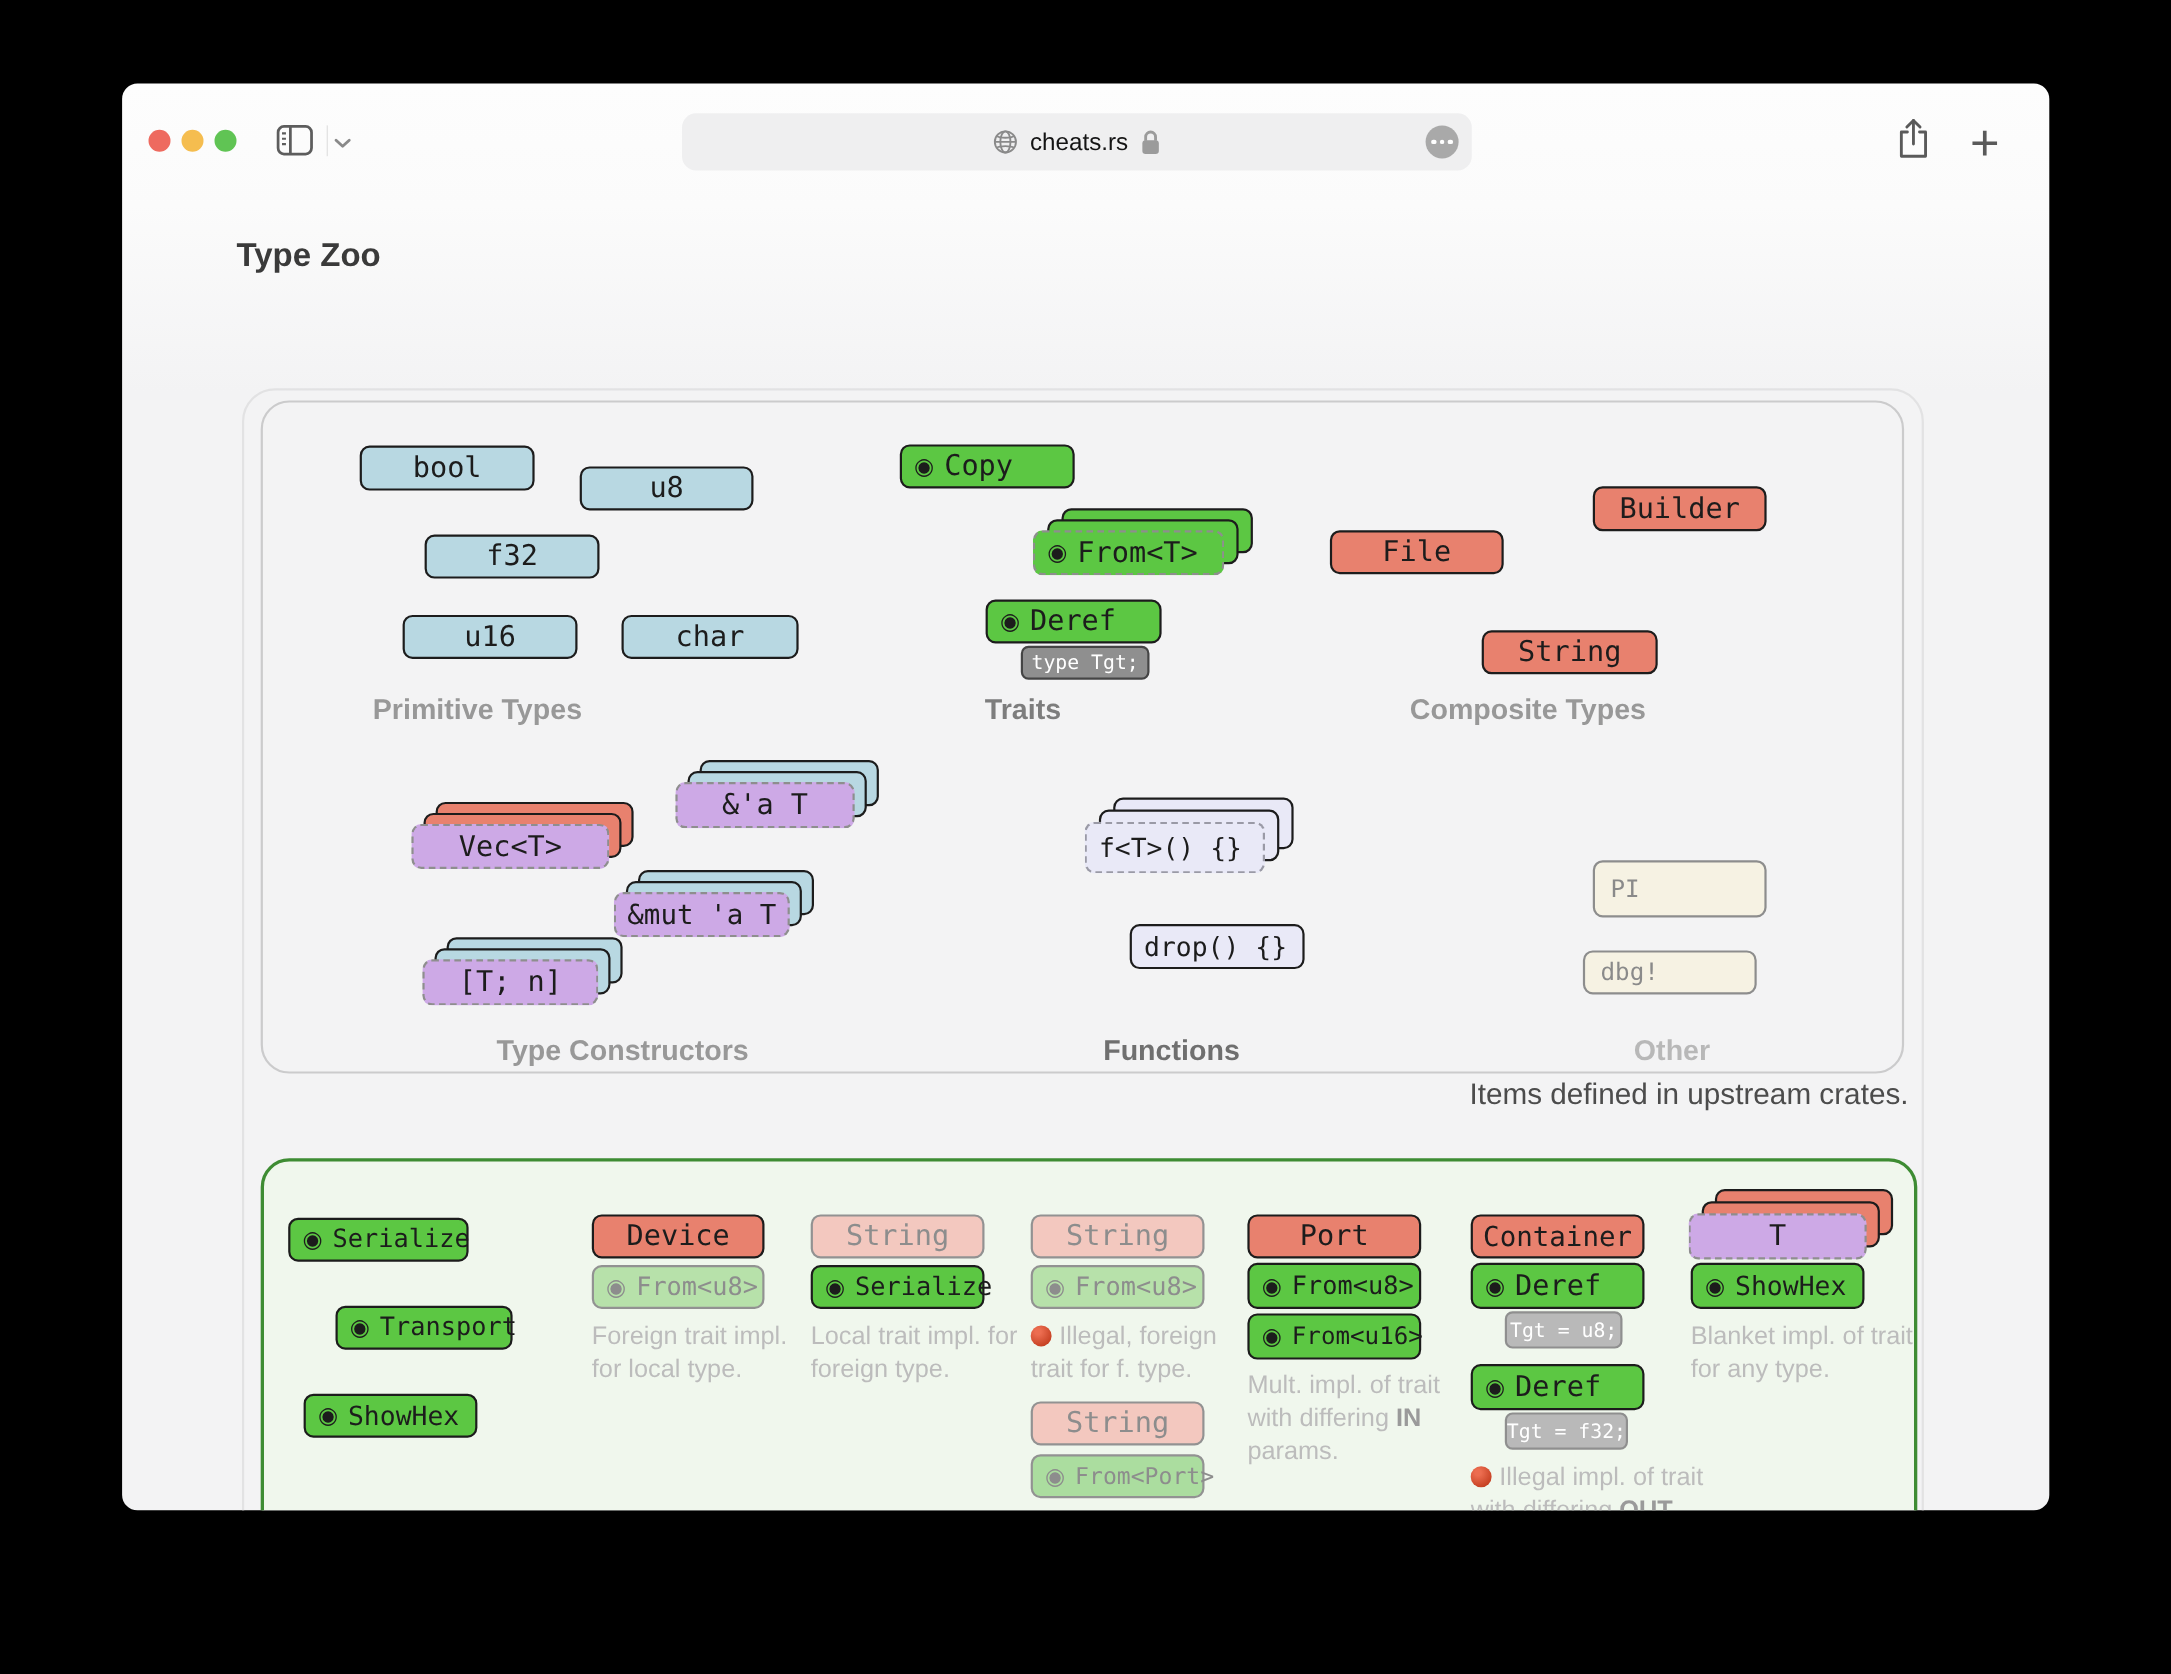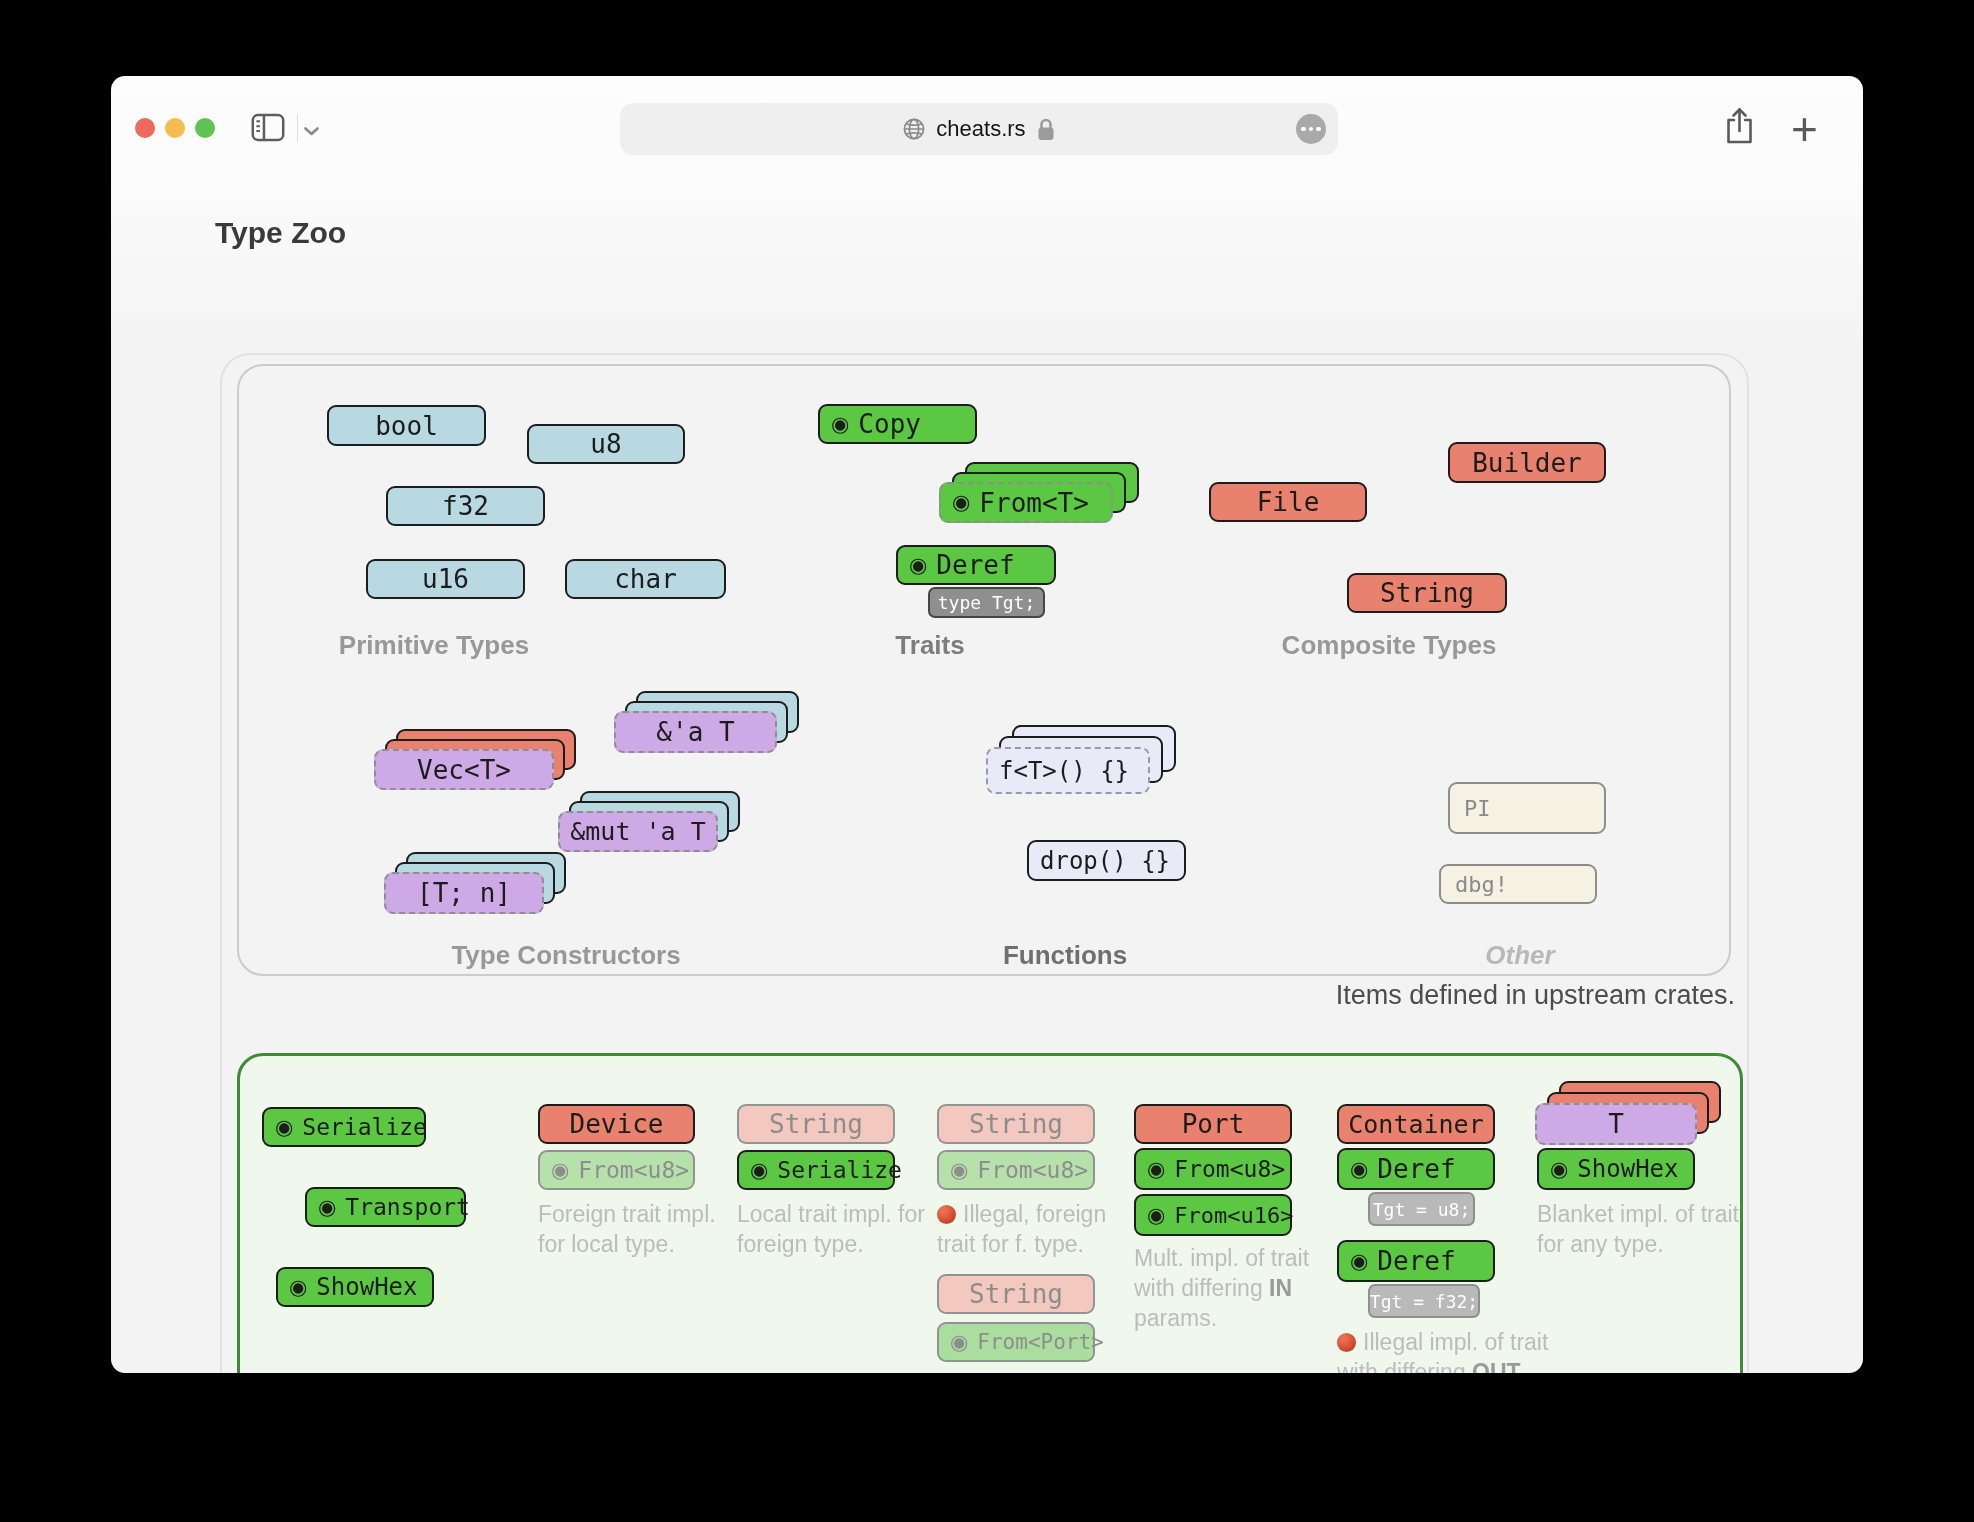--- a/index.html
+++ b/index.html
@@ -178,21 +178,21 @@
   <div class="stack" style="left:875px;top:671px;width:164px;height:47px;">
     <div class="back lav" style="transform:translate(26px,-22px);"></div>
     <div class="back lav" style="transform:translate(13px,-11px);"></div>
     <div class="box lav dashedlav front left fs24"><span>f&lt;T&gt;() {}</span></div>
   </div>
   <div class="box lav left fs24" style="left:916px;top:764px;width:159px;height:41px;"><span>drop() {}</span></div>
   <div class="seclabel" style="left:954px;top:864px;color:#6f6f6f;">Functions</div>
 
   <div class="box beige" style="left:1337px;top:706px;width:158px;height:52px;"><span>PI</span></div>
   <div class="box beige" style="left:1328px;top:788px;width:158px;height:40px;"><span>dbg!</span></div>
-  <div class="seclabel" style="left:1409px;top:864px;color:#b8b8b8;font-style:italic;">Other</div>
+  <div class="seclabel" style="left:1409px;top:864px;color:#b8b8b8;">Other</div>
 
   <div class="upnote">Items defined in upstream crates.</div>
 
   <div class="greenpanel"></div>
 
   <div class="box green left fs23" style="left:151px;top:1031px;width:164px;height:40px;">
     <span class="ticon">◉</span><span>Serialize</span></div>
   <div class="box green left fs23" style="left:194px;top:1111px;width:161px;height:40px;">
     <span class="ticon">◉</span><span>Transport</span></div>
   <div class="box green left fs24" style="left:165px;top:1191px;width:158px;height:40px;">

